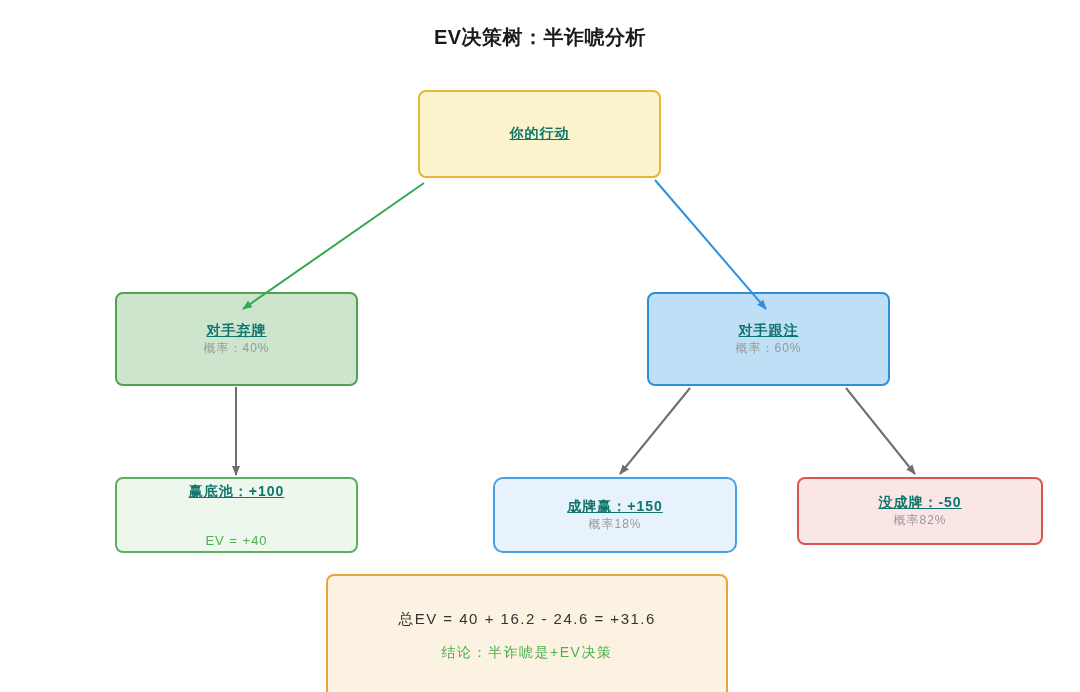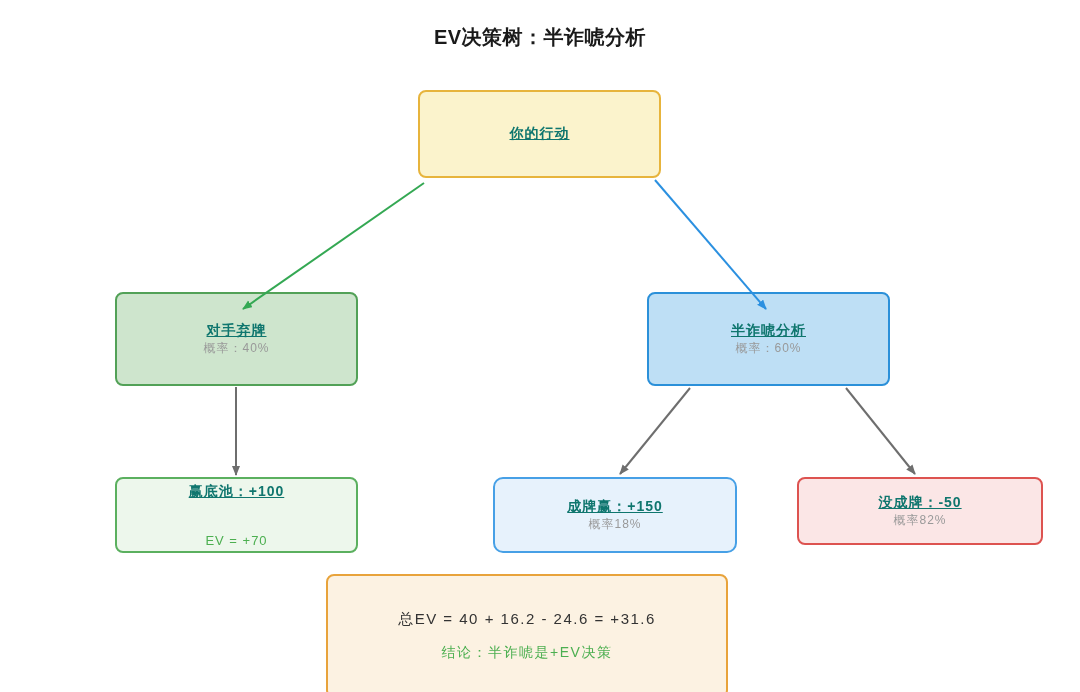--- a/index.html
+++ b/index.html
@@ -106,27 +106,27 @@
   <div class="node node-root">
     <span class="label">你的行动</span>
   </div>
 
   <div class="node node-fold">
     <span class="label">对手弃牌</span>
     <span class="sub">概率：40%</span>
   </div>
 
   <div class="node node-call">
-    <span class="label">半诈唬分析</span>
+    <span class="label">对手跟注</span>
     <span class="sub">概率：60%</span>
   </div>
 
   <div class="node node-winpot">
     <span class="label">赢底池：+100</span>
-    <span class="sub ev">EV = +70</span>
+    <span class="sub ev">EV = +40</span>
   </div>
 
   <div class="node node-made">
     <span class="label">成牌赢：+150</span>
     <span class="sub">概率18%</span>
   </div>
 
   <div class="node node-missed">
     <span class="label">没成牌：-50</span>
     <span class="sub">概率82%</span>

